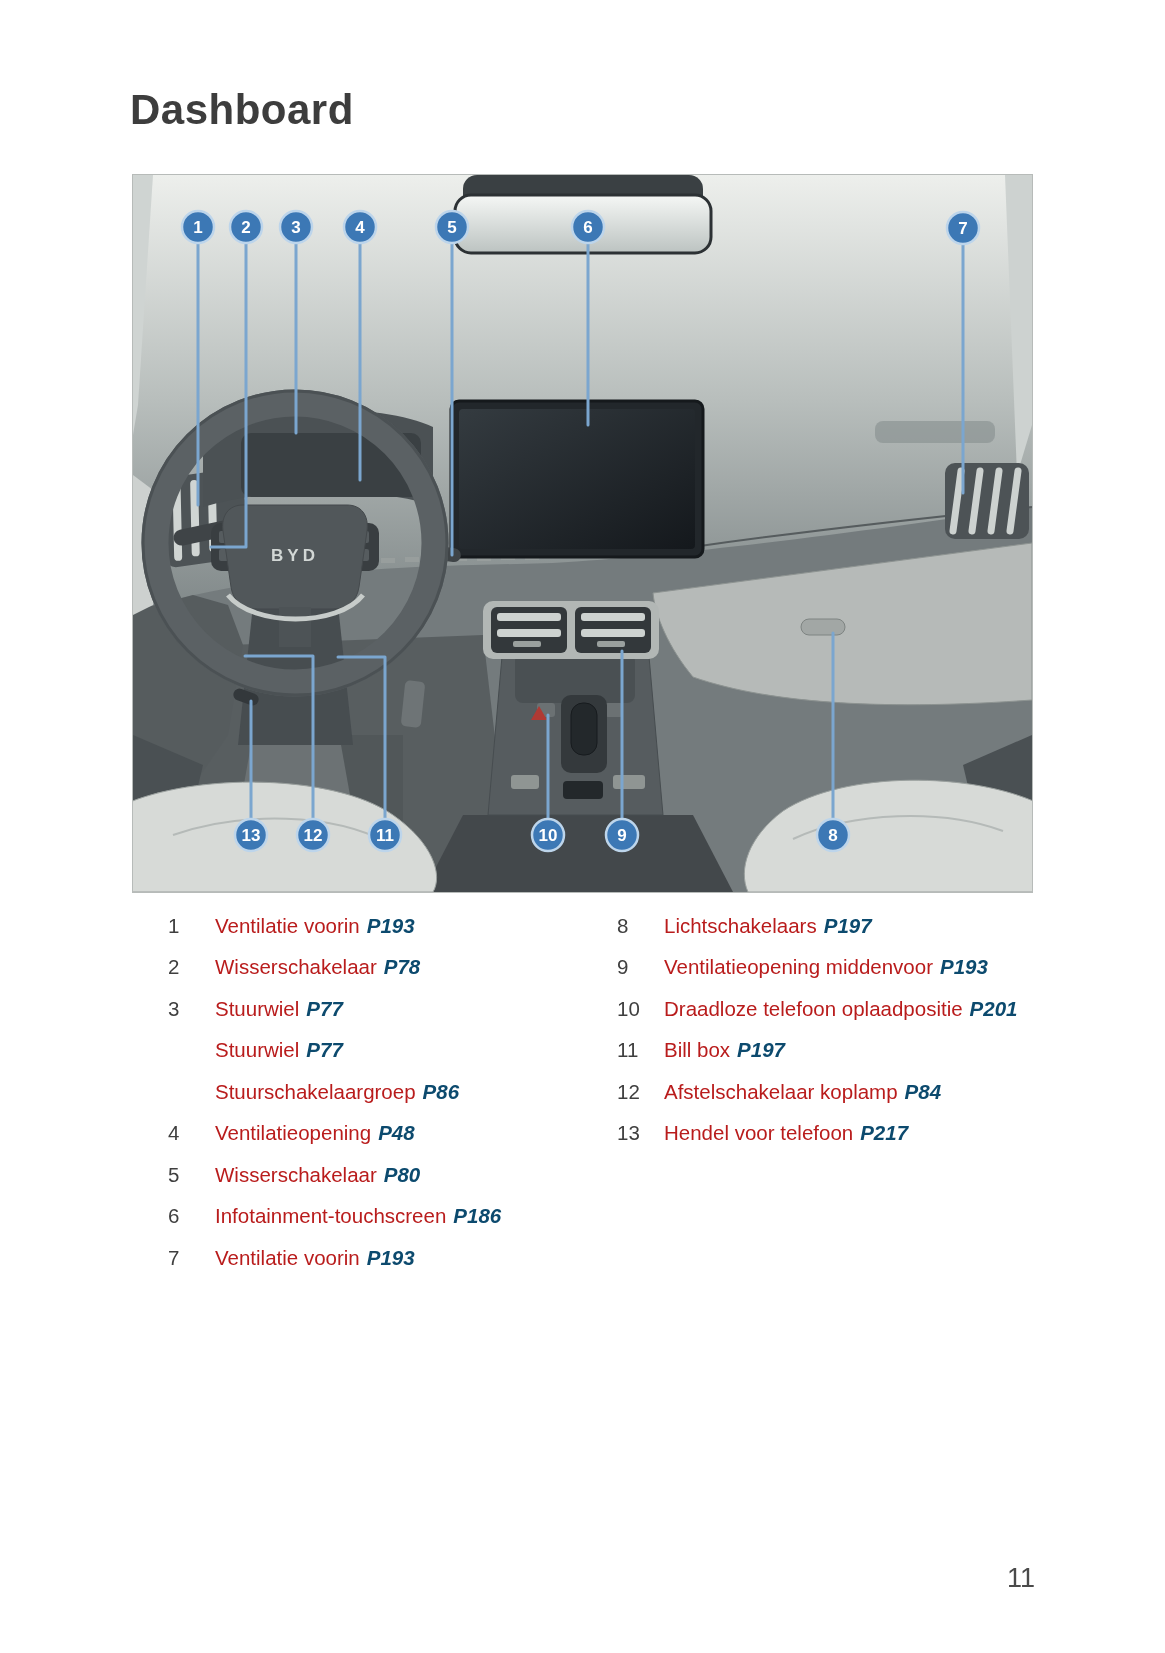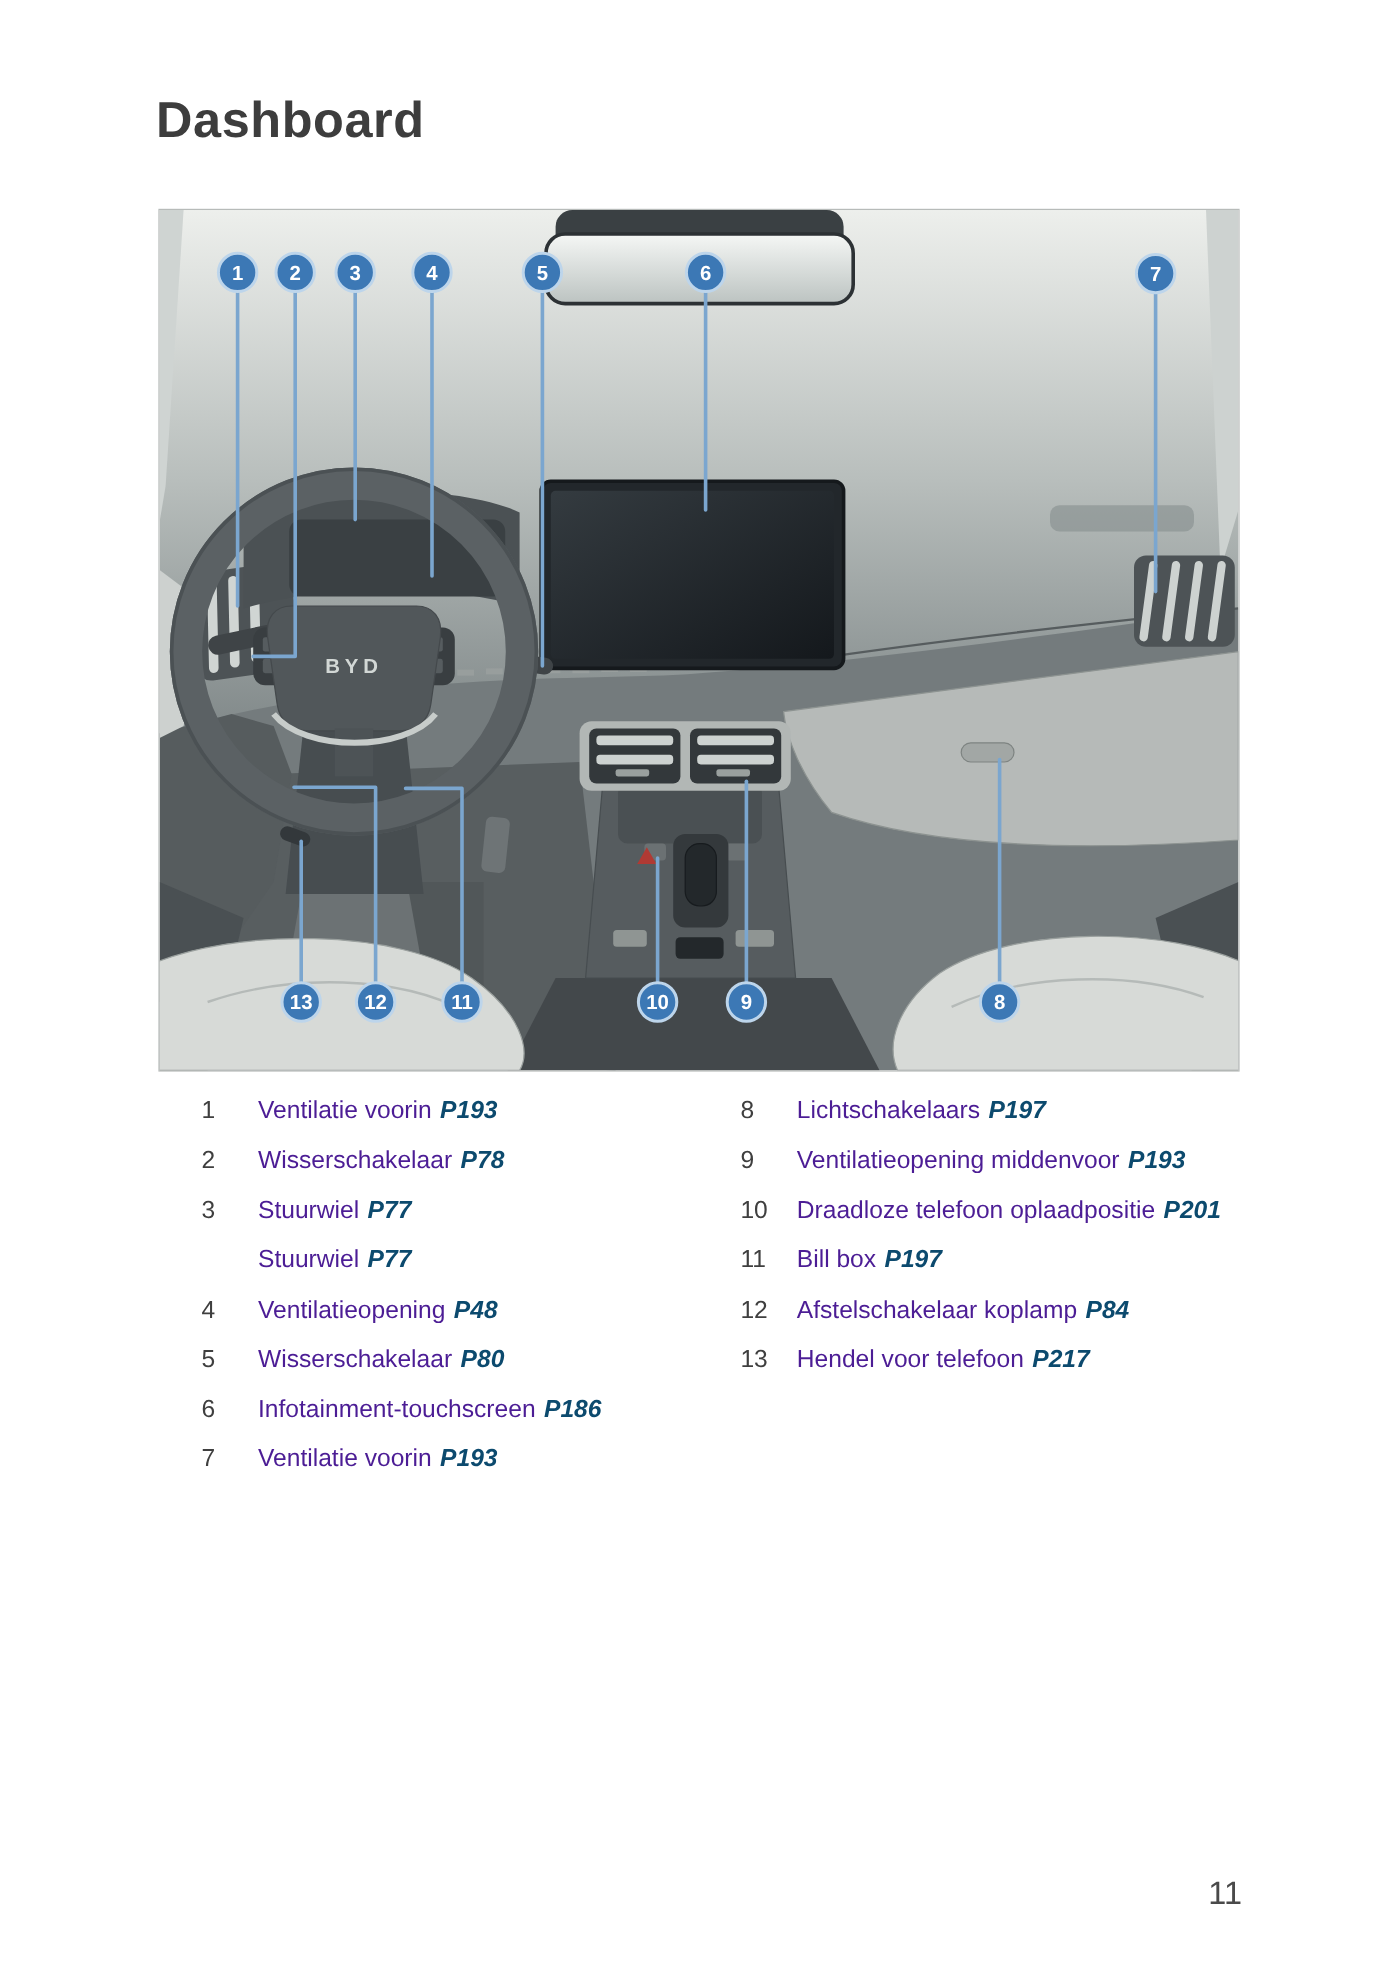--- a/index.html
+++ b/index.html
@@ -1,35 +1,35 @@
 <!DOCTYPE html>
 <html><head>
 <meta charset="utf-8">
 <style>
   html,body{margin:0;padding:0;background:#ffffff;}
   body{
     position:relative;width:1165px;height:1653px;overflow:hidden;
     font-family:"Liberation Sans",sans-serif;color:#3f3f3f;
   }
   .page-title{
-    position:absolute;left:130px;top:76px;
+    position:absolute;left:130px;top:86px;
     font-size:42px;font-weight:bold;color:#3d3d3d;letter-spacing:.5px;
   }
   .figure-wrap{
     position:absolute;left:133px;top:175px;width:899px;height:717px;
     outline:1px solid #b7bbb9;
   }
   .figure-wrap svg{display:block;width:899px;height:717px;}
   .legend{position:absolute;left:0;top:905px;width:1165px;font-size:20.5px;}
   .legend-col{position:absolute;top:0;}
   .col-left{left:168px;width:430px;}
   .col-right{left:617px;width:440px;}
   .legend-row{display:flex;align-items:center;height:41.5px;white-space:nowrap;}
   .legend-num{flex:none;width:47px;color:#3f3f3f;}
-  .legend-label{color:#4c1d95;text-align:right;}
+  .legend-label{color:#b91c1c;text-align:right;}
   .legend-page{font-weight:bold;font-style:italic;color:#0c4a6e;margin-left:7px;}
   .page-number{
     position:absolute;left:955px;top:1563px;width:80px;text-align:right;
     font-size:27px;color:#4a4a4a;
   }
   .callout-num{
     font-size:17px;font-weight:bold;
   }
 </style>
 </head>
@@ -251,20 +251,25 @@
         <span class="legend-num">3</span>
         <span class="legend-label">Stuurwiel</span>
         <span class="legend-page">P77</span>
       </div>
       <div class="legend-row">
         <span class="legend-num"></span>
         <span class="legend-label">Stuurwiel</span>
         <span class="legend-page">P77</span>
       </div>
       <div class="legend-row">
+        <span class="legend-num"></span>
+        <span class="legend-label">Stuurschakelaargroep</span>
+        <span class="legend-page">P86</span>
+      </div>
+      <div class="legend-row">
         <span class="legend-num">4</span>
         <span class="legend-label">Ventilatieopening</span>
         <span class="legend-page">P48</span>
       </div>
       <div class="legend-row">
         <span class="legend-num">5</span>
         <span class="legend-label">Wisserschakelaar</span>
         <span class="legend-page">P80</span>
       </div>
       <div class="legend-row">

